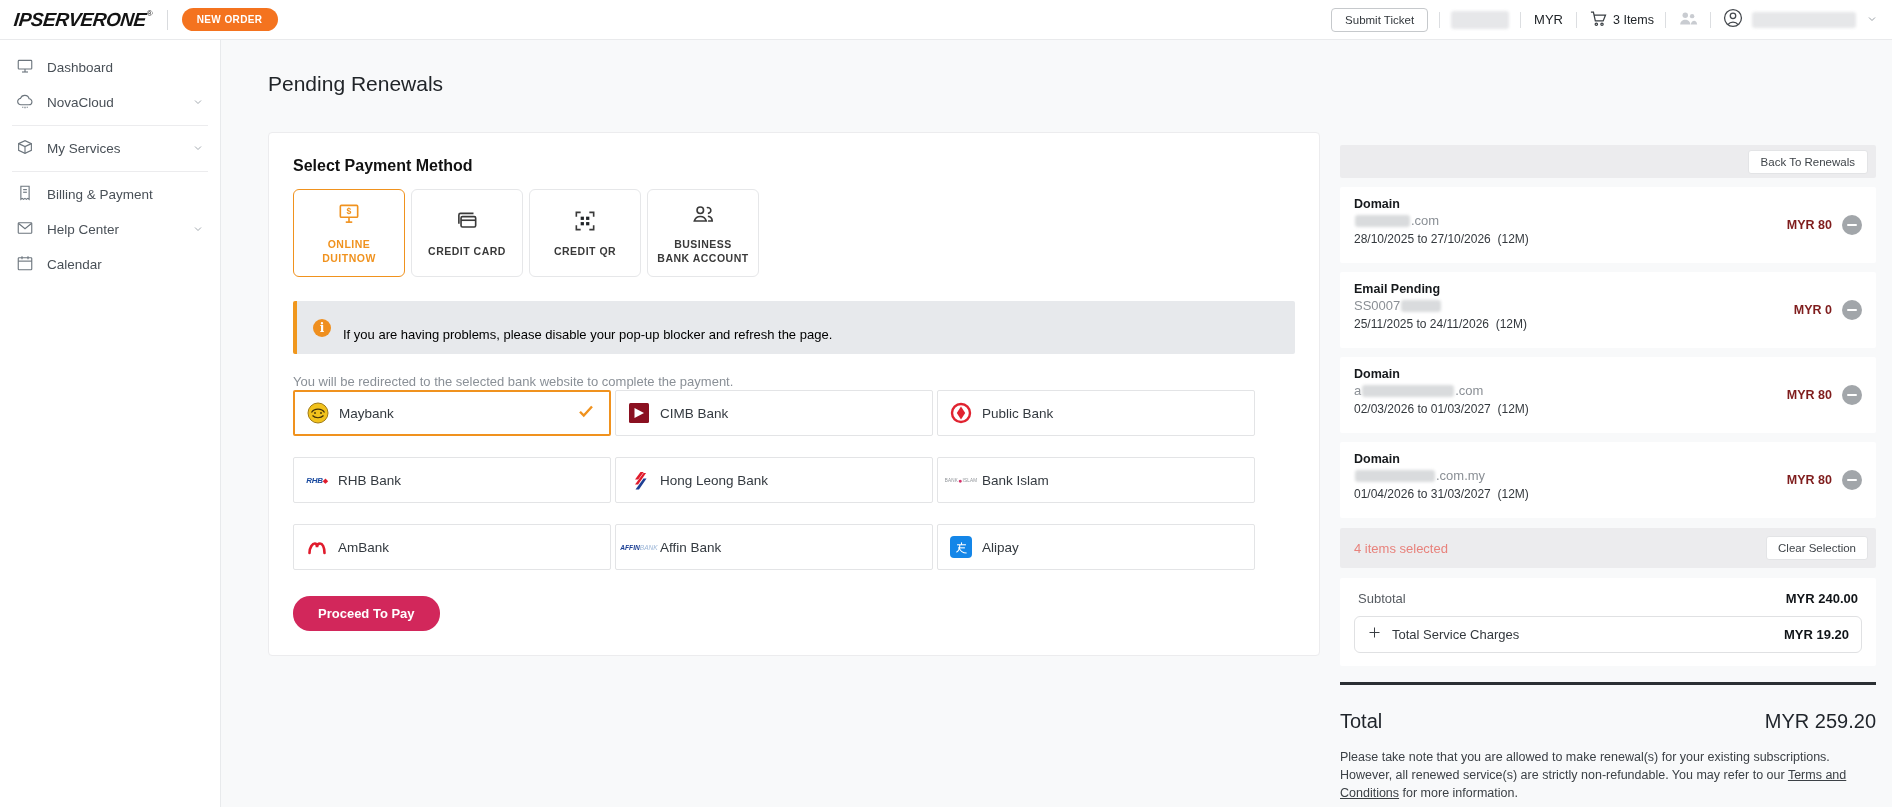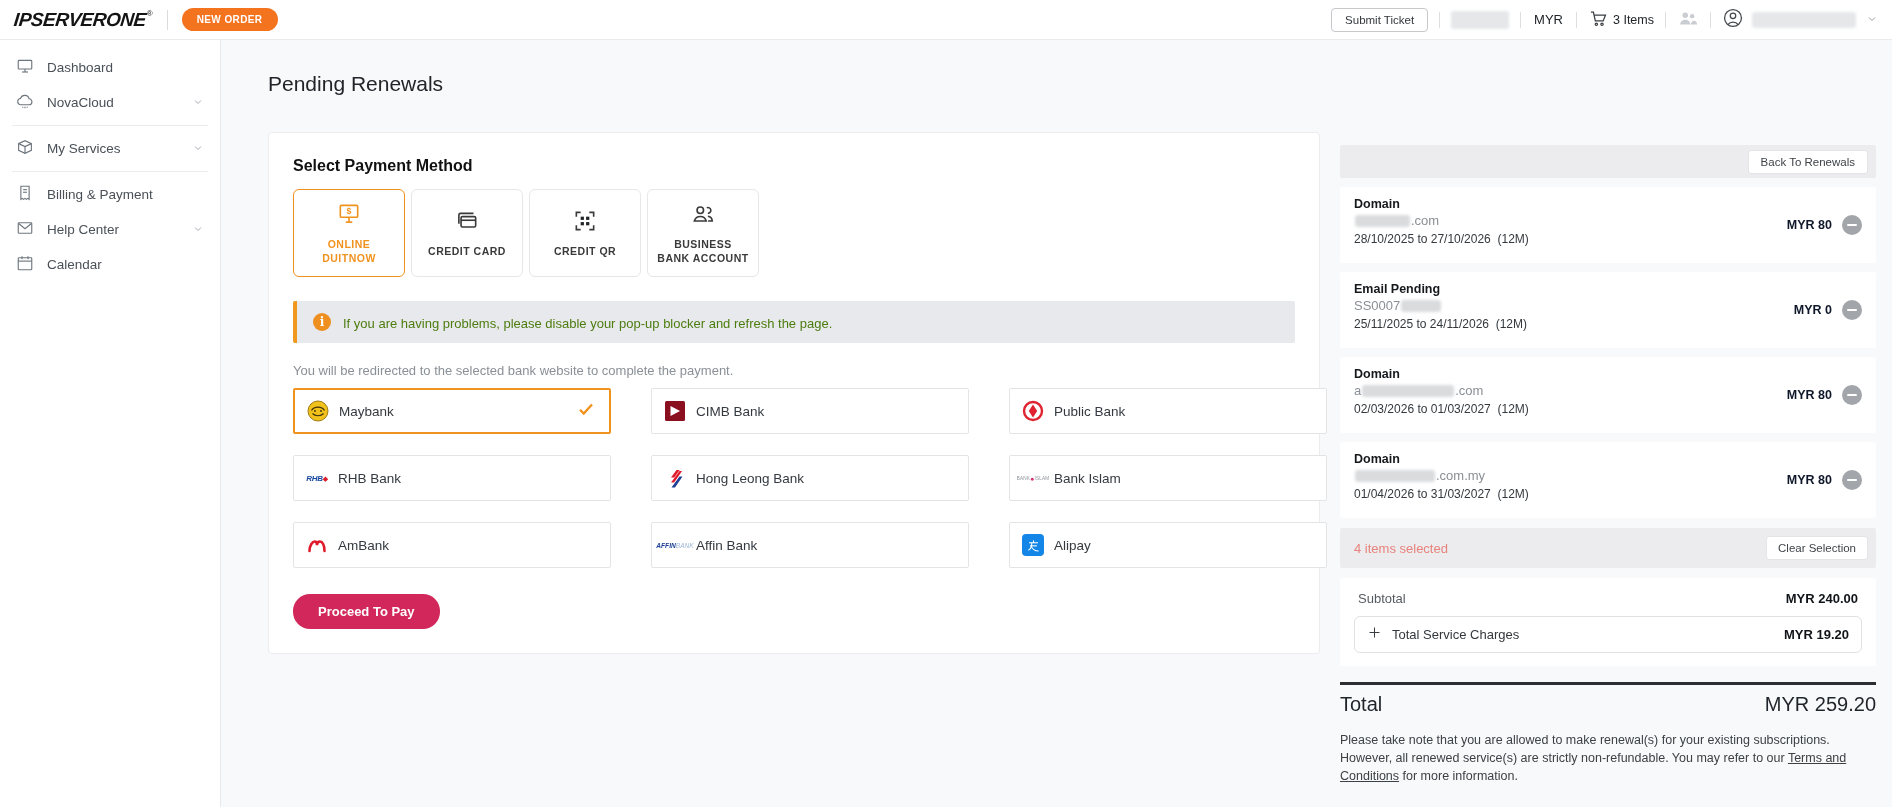--- a/index.html
+++ b/index.html
@@ -51,25 +51,25 @@
   .tab svg { width:26px; height:26px; stroke:#3a3a3a; fill:none; stroke-width:1.5; }
   .tab-label { font-size:10.5px; font-weight:700; letter-spacing:0.5px; color:#3a3a3a; text-align:center; line-height:1.35; max-width:92px; }
   .tab.selected { border:1.5px solid #f0921e; }
   .tab.selected svg { stroke:#f0921e; }
   .tab.selected .tab-label, .tab.selected .tab-dollar { color:#f0921e; }
   .tab-dollar { font-size:8px; font-weight:700; fill:currentColor; }
 
   .notice { margin-top:24px; background:#e7e9ec; border-left:4px solid #f0971d; padding:12px 16px 12px 46px; position:relative; border-radius:2px; }
   .info-icon { position:absolute; left:16px; top:50%; transform:translateY(-50%); width:18px; height:18px; background:#ef8f1f; color:#fff; border-radius:50%; font-size:12px; font-weight:700; display:flex; align-items:center; justify-content:center; font-family:"DejaVu Serif",serif; }
   .notice-line1 { font-size:13px; font-weight:700; color:#2b2f33; }
-  .notice-line2 { font-size:13px; color:#4d7c0f; margin-top:3px; }
+  .notice-line2 { font-size:13px; color:#000000; margin-top:14px; }
 
   .redirect-note { margin-top:20px; font-size:13px; color:#8a9097; }
 
-  .bank-grid { display:grid; grid-template-columns:repeat(3,318px); gap:21px 40px; margin-top:10px; }
+  .bank-grid { display:grid; grid-template-columns:repeat(3,318px); gap:21px 4px; margin-top:1px; }
   .bank-cell { height:46px; background:#fff; border:1px solid #e3e4e6; border-radius:2px; display:flex; align-items:center; padding:0 14px 0 12px; cursor:pointer; }
   .bank-cell.selected { border:2px solid #f0921e; }
   .bank-name { font-size:13.5px; color:#343a40; margin-left:10px; flex:1; }
   .bank-logo { width:22px; height:22px; flex-shrink:0; display:flex; align-items:center; justify-content:center; }
   .check-icon svg { width:18px; height:18px; stroke:#f0921e; stroke-width:3.2; fill:none; }
 
   .rhb-logo { font-style:italic; font-weight:800; font-size:8px; color:#17489e; white-space:nowrap; letter-spacing:-0.3px; }
   .rhb-logo .dm { color:#e01b2c; font-size:7px; }
   .bankislam-logo { font-size:4.6px; color:#8f9398; white-space:nowrap; letter-spacing:0.2px; }
   .bankislam-logo .dot { color:#d6336c; font-size:7px; vertical-align:-1px; }
@@ -85,39 +85,39 @@
   .back-bar { background:#ececee; border-radius:2px; height:33px; display:flex; align-items:center; justify-content:flex-end; padding-right:8px; }
   .back-btn { background:#fff; border:1px solid #e3e4e6; border-radius:3px; font-size:11.5px; color:#3f4449; padding:5px 12px; cursor:pointer; }
 
   .ritem { background:#fff; border-radius:2px; margin-top:9px; padding:10px 14px; display:flex; justify-content:space-between; min-height:76px; }
   .ritem-left { }
   .ritem-cat { font-size:12.5px; font-weight:700; color:#16191c; }
   .ritem-name { font-size:13px; color:#8a8f95; margin-top:2px; display:flex; align-items:center; }
   .ritem-name .redact { background:#d9dbdd; height:12px; margin:0 1px; }
   .ritem-period { font-size:12px; color:#33383d; margin-top:4px; white-space:pre-wrap; }
   .ritem-right { display:flex; align-items:center; gap:10px; }
-  .ritem-price { font-size:12.5px; font-weight:700; color:#0f172a; }
+  .ritem-price { font-size:12.5px; font-weight:700; color:#7f1d1d; }
   .minus-btn { width:20px; height:20px; border-radius:50%; background:#a2a6aa; border:none; position:relative; cursor:pointer; flex-shrink:0; }
   .minus-btn::after { content:""; position:absolute; left:5px; top:9px; width:10px; height:2.4px; background:#fff; border-radius:1px; }
 
   .selected-bar { background:#ececee; border-radius:2px; margin-top:10px; height:40px; display:flex; align-items:center; justify-content:space-between; padding:0 8px 0 14px; }
   .selected-text { font-size:13px; color:#e8827c; }
   .clear-btn { background:#fff; border:1px solid #e3e4e6; border-radius:3px; font-size:11.5px; color:#3f4449; padding:5px 11px; cursor:pointer; }
 
   .sum-card { background:#fff; border-radius:2px; margin-top:10px; padding:13px 14px; }
   .sum-row { display:flex; align-items:center; justify-content:space-between; padding:0 4px; }
   .sum-label { font-size:13px; color:#565b61; }
   .sum-value { font-size:13px; font-weight:700; color:#101418; }
   .svc-row { margin-top:10px; border:1px solid #e0e1e3; border-radius:6px; padding:8px 12px; display:flex; align-items:center; cursor:pointer; }
   .svc-row svg { width:15px; height:15px; stroke:#3a3f44; stroke-width:1.6; }
   .svc-label { font-size:13px; color:#33383d; margin-left:10px; flex:1; }
   .svc-value { font-size:13px; font-weight:700; color:#101418; }
 
   .total-div { border-top:3px solid #2b2f33; margin-top:16px; }
-  .total-row { display:flex; align-items:flex-start; justify-content:space-between; margin-top:8px; }
+  .total-row { display:flex; align-items:flex-start; justify-content:space-between; margin-top:25px; }
   .total-label { font-size:20px; color:#1f242a; }
   .total-value { font-size:20px; color:#1f242a; }
 
   .disclaimer { margin-top:15px; font-size:12.5px; color:#3c4146; line-height:1.45; }
   .disclaimer a { color:#3c4146; text-decoration:underline; cursor:pointer; }
 </style>
 </head>
 <body>
 
 <header class="topbar">

